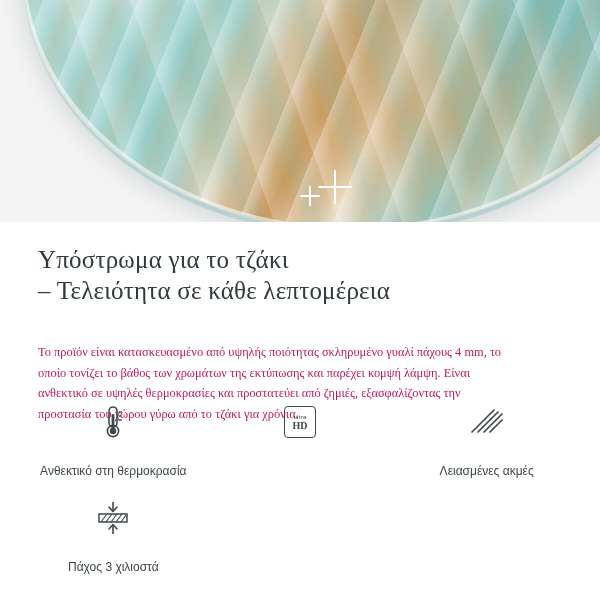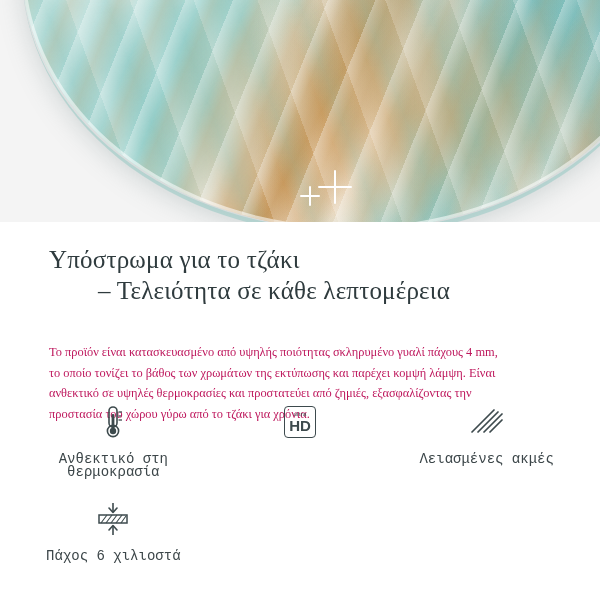--- a/index.html
+++ b/index.html
@@ -115,33 +115,33 @@
   }
   .sparkle i.h { left: 0; top: 50%; height: 2px; transform: translateY(-50%); }
   .sparkle i.v { top: 0; left: 50%; width: 2px; transform: translateX(-50%); }
 
   
   .content {
     position: absolute;
     left: 0;
     top: 222px;
     width: 548px;
-    padding: 0 49px;
+    padding: 0 38px;
     box-sizing: border-box;
   }
   .headline {
     margin: 22px 0 0 0;
     font-family: "Liberation Serif", serif;
     font-size: 25px;
     line-height: 31px;
     font-weight: 400;
     color: #2f3b3e;
     letter-spacing: 0.2px;
   }
-  .headline .l2 { display: block; text-align: center; }
+  .headline .l2 { display: block; }
   .body-copy {
     margin: 36px 0 0 0;
     font-family: "Liberation Serif", serif;
     font-size: 12.4px;
     line-height: 20.5px;
     color: #be185d;
     max-width: 524px;
     text-align: left;
   }
 
@@ -163,23 +163,23 @@
     align-items: center;
     justify-content: flex-start;
   }
   .feature-icon {
     height: 44px;
     display: flex;
     align-items: center;
     justify-content: center;
   }
   .feature-label {
-    margin-top: 9px;
-    font-family: Liberation Mono, monospace;
-    font-size: 14px;
+    margin-top: 21px;
+    font-family: Liberation Sans, sans-serif;
+    font-size: 12px;
     line-height: 13px;
     color: #3c4649;
     text-align: center;
     max-width: 180px;
   }
   .hd-badge {
     width: 30px;
     height: 30px;
     border: 1.6px solid #3d4a4d;
     border-radius: 4px;
@@ -190,22 +190,22 @@
     line-height: 1;
   }
   .hd-badge .u {
     font-family: "Liberation Sans", sans-serif;
     font-size: 6px;
     letter-spacing: 0.3px;
     color: #3d4a4d;
     margin-bottom: 1px;
   }
   .hd-badge .hd {
-    font-family: Liberation Sans, sans-serif;
-    font-size: 15px;
+    font-family: Liberation Serif, serif;
+    font-size: 10px;
     font-weight: bold;
     color: #3d4a4d;
   }
 </style>
 </head>
 <body>
 
 <div class="page">
 
   <div class="hero">
@@ -276,17 +276,17 @@
       <div class="feature-icon">
         <svg width="40" height="38" viewBox="0 0 40 38" aria-hidden="true">
           <line x1="20" y1="3" x2="20" y2="11" stroke="#3d4a4d" stroke-width="1.6"></line>
           <path d="M16 8 L20 12.5 L24 8" fill="none" stroke="#3d4a4d" stroke-width="1.6" stroke-linecap="round" stroke-linejoin="round"></path>
           <line x1="20" y1="35" x2="20" y2="27" stroke="#3d4a4d" stroke-width="1.6"></line>
           <path d="M16 30 L20 25.5 L24 30" fill="none" stroke="#3d4a4d" stroke-width="1.6" stroke-linecap="round" stroke-linejoin="round"></path>
           <rect x="6" y="15" width="28" height="8" fill="none" stroke="#3d4a4d" stroke-width="1.5"></rect>
           <path d="M8 23 L14 15 M13 23 L19 15 M18 23 L24 15 M23 23 L29 15 M28 23 L33 16" stroke="#3d4a4d" stroke-width="1.1"></path>
         </svg>
       </div>
-      <div class="feature-label">Πάχος 6 χιλιοστά</div>
+      <div class="feature-label">Πάχος 3 χιλιοστά</div>
     </div>
 
   </div>
 </div>
 
 </body></html>

